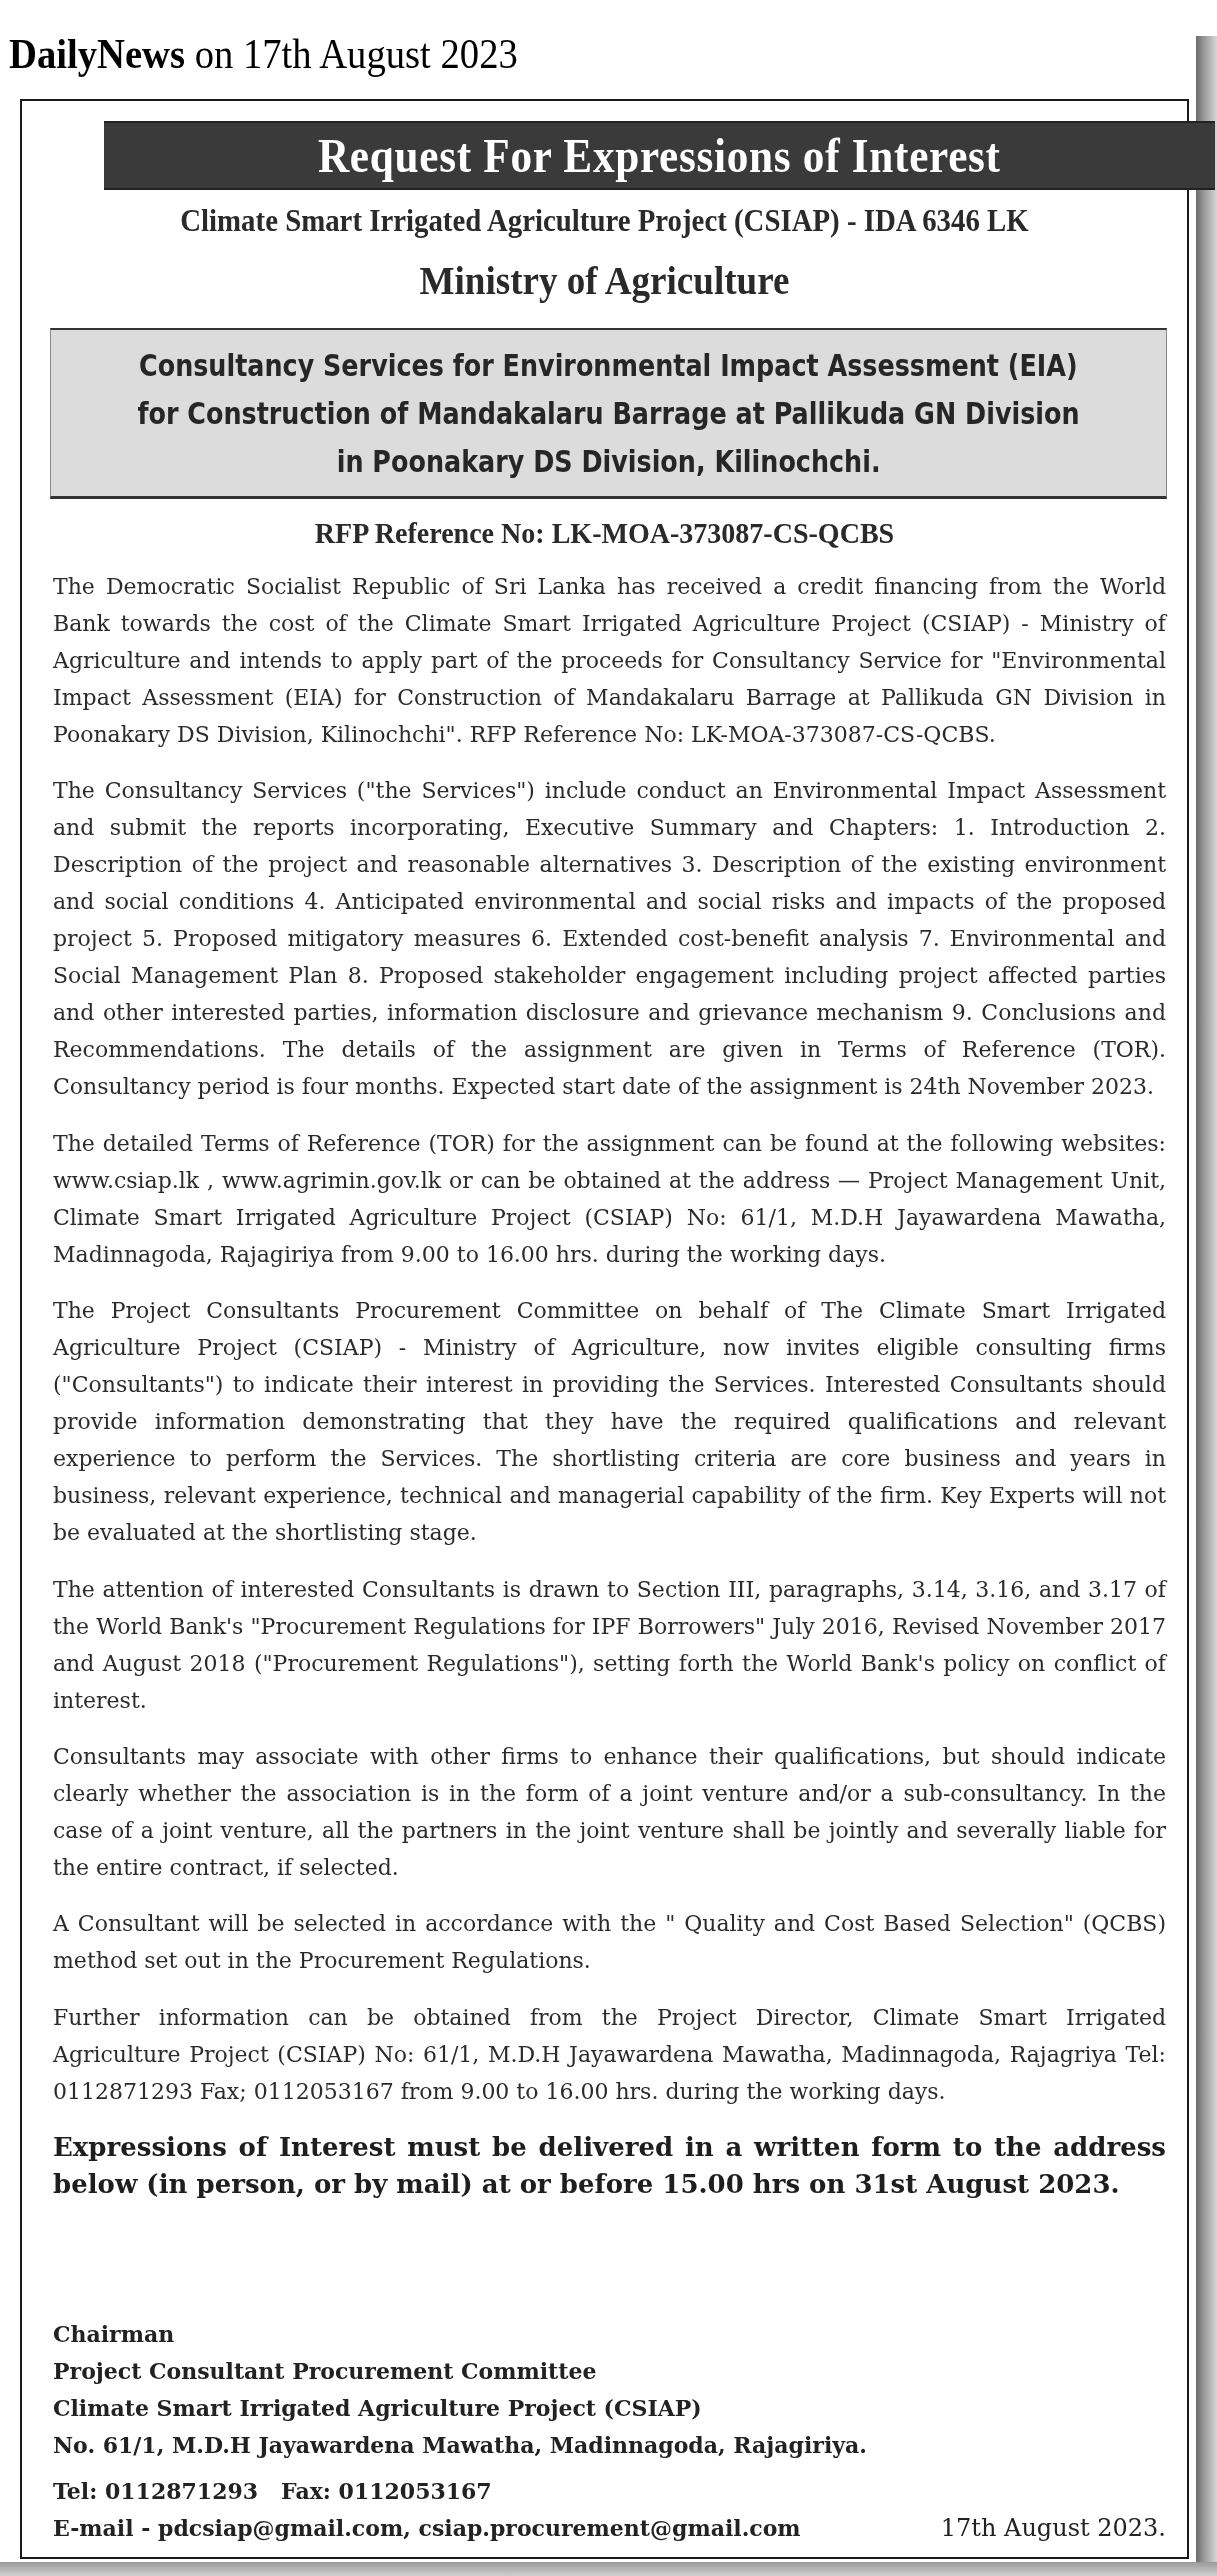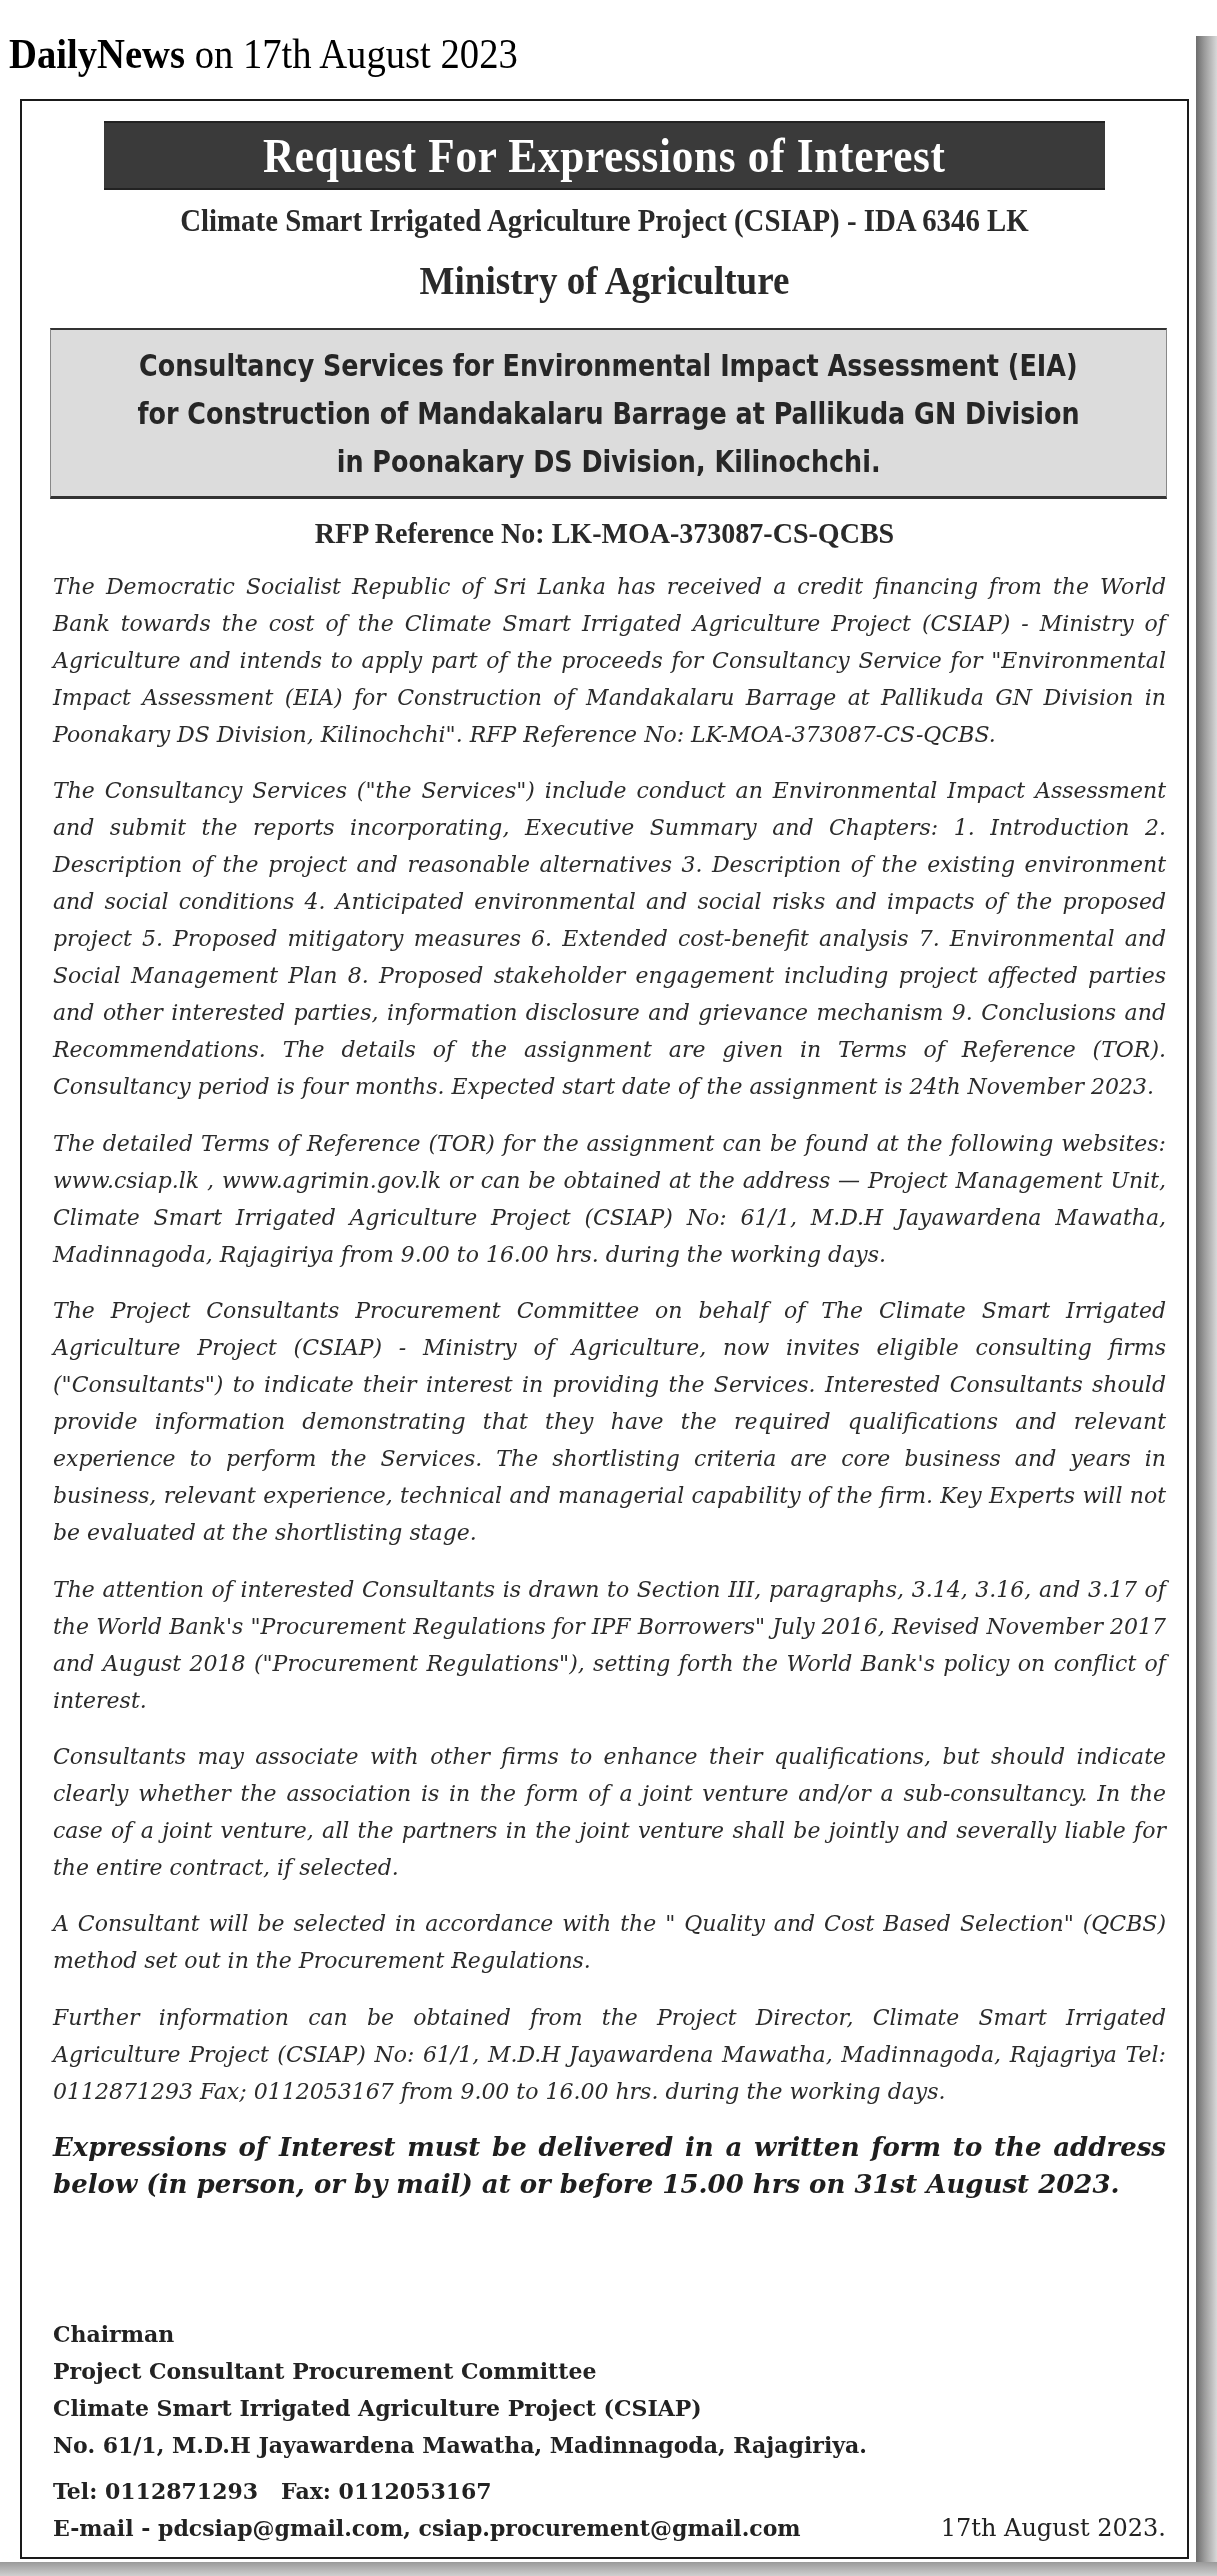--- a/index.html
+++ b/index.html
@@ -16,21 +16,21 @@
   }
   .ad-box {
     position:absolute; left:20px; top:99px; width:1169px; height:2460px;
     border:2.3px solid #1a1a1a; box-sizing:border-box; background:#fff;
   }
   .bottom-band {
     position:absolute; left:0; top:2562px; width:1217px; height:14px;
     background:linear-gradient(180deg,#9a9a9a,#cfcfcf);
   }
   .title-banner {
-    position:absolute; left:82px; top:20px; width:1001px; height:65px;
+    position:absolute; left:82px; top:20px; width:1111px; height:65px;
     background:#3a3a3a; border-top:2.3px solid #222; border-bottom:2.3px solid #222;
     display:flex; align-items:center; justify-content:center;
   }
   .title-banner span {
     font-family:"Liberation Serif", serif; font-weight:bold; font-size:48px; color:#fff;
     letter-spacing:0.8px; transform:scaleX(0.9); white-space:nowrap;
   }
   .centered {
     position:absolute; left:0; width:100%; text-align:center;
     font-family:"Liberation Serif", serif; font-weight:bold; color:#2a2a2a; white-space:nowrap;
@@ -46,21 +46,21 @@
   .grey-box div {
     font-family:"DejaVu Sans", sans-serif; font-weight:bold; font-size:31px; color:#262626;
     line-height:48px; white-space:nowrap; transform:scaleX(0.82);
   }
   .rfp-line { top:416px; font-size:29.5px; transform:scaleX(0.95); }
   .body-text {
     position:absolute; left:31px; width:1113px; top:467px;
     font-family:"DejaVu Serif", serif; font-size:22px; line-height:37px; color:#2b2b2b;
     text-align:justify;
   }
-  .body-text p { margin:0 0 19.4px 0;font-style:italic; }
+  .body-text p { margin:0 0 19.4px 0; }
   .body-text p.bold-para { font-weight:bold; color:#1e1e1e; font-size:26px; }
   .signature {
     position:absolute; left:31px; width:1113px; top:2215px;
     font-family:"DejaVu Serif", serif; font-weight:bold; font-size:22px; color:#222; line-height:37px;
   }
   .signature .gap { height:9.3px; }
   .email-row { display:flex; justify-content:space-between; align-items:baseline; }
   .email-row .date { font-weight:normal; font-size:24px; }
 </style>
 </head>

